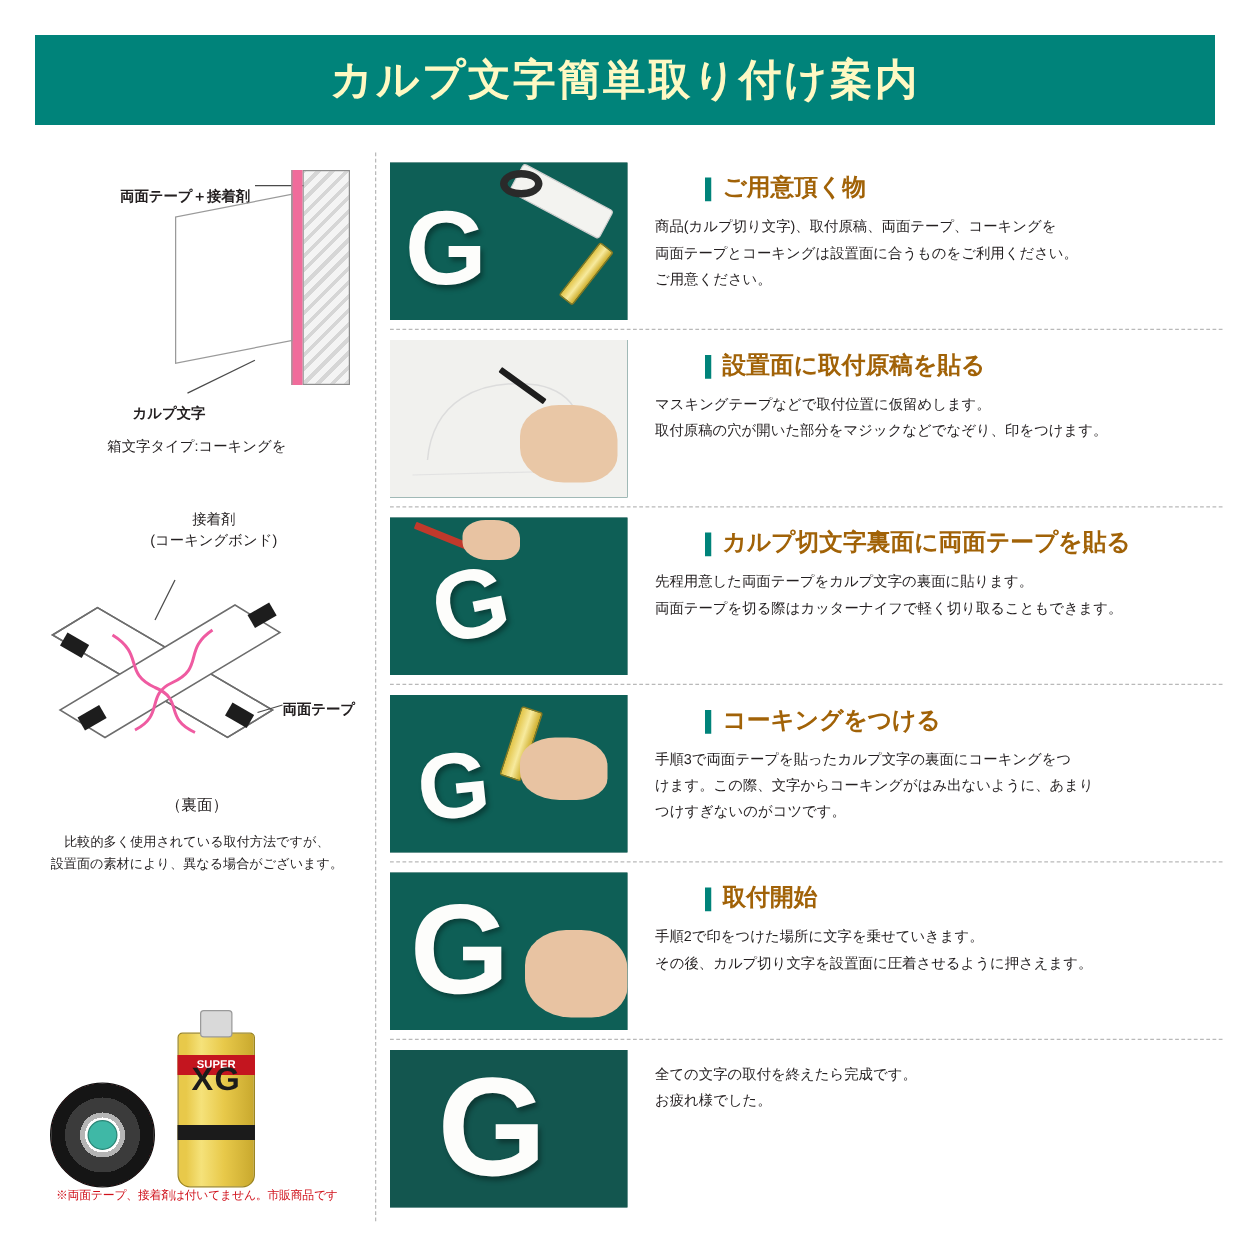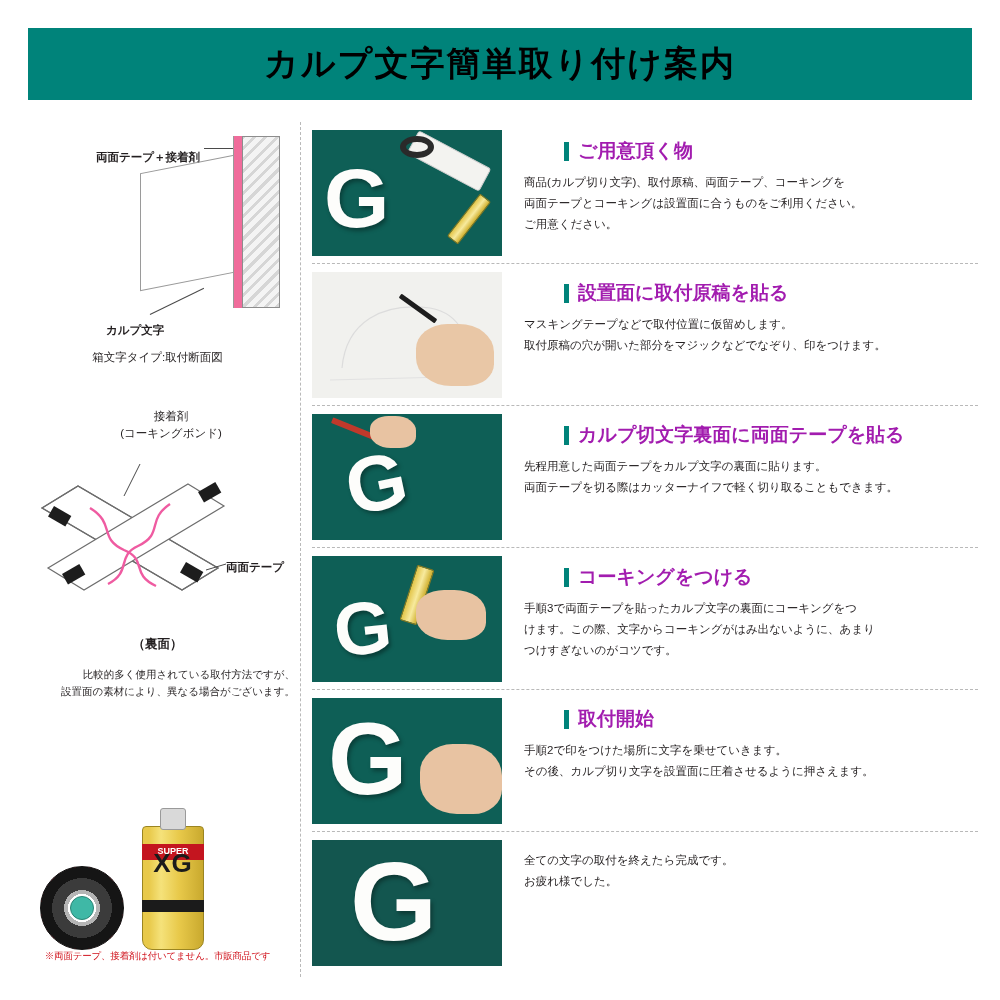--- a/index.html
+++ b/index.html
@@ -14,21 +14,21 @@
 
   
   .header {
     position: absolute;
     left: 28px; top: 28px;
     width: 944px; height: 72px;
     background: #00837a;
     display: flex; align-items: center; justify-content: center;
   }
   .header-title {
-    color: #000000;
+    color: #fef9c3;
     font-size: 34px;
     font-weight: bold;
     letter-spacing: 2px;
   }
 
   
   .left-col {
     position: absolute;
     left: 20px; top: 118px;
     width: 275px; height: 862px;
@@ -82,25 +82,25 @@
   .d2-label-a {
     position: absolute; left: 76px; top: 8px; width: 150px;
     text-align: center; font-size: 11.5px; font-weight: normal; line-height: 1.45;
   }
   .d2-label-b {
     position: absolute; left: 206px; top: 160px;
     font-size: 11.5px; font-weight: bold; white-space: nowrap;
   }
   .d2-caption {
     position: absolute; left: 0; top: 236px; width: 275px;
-    text-align: center; font-size: 12.5px; font-weight: bold;
+    text-align: center; font-size: 12.5px; font-weight: normal;
   }
   .d2-note {
     position: absolute; left: 0; top: 266px; width: 275px;
-    text-align: right; font-size: 10.5px; line-height: 1.6;
+    text-align: center; font-size: 10.5px; line-height: 1.6;
   }
 
   
   .diag3 { position: absolute; left: 0; top: 690px; width: 275px; height: 172px; }
   .d3-note {
     position: absolute; left: 0; top: 142px; width: 275px;
     text-align: center; font-size: 9.5px; letter-spacing: -0.2px;
   }
   .d3-note .mark { color: #d0111b; }
 
@@ -164,21 +164,21 @@
   .step:last-child { border-bottom: none; }
   .step-photo {
     width: 190px; height: 126px;
     flex: 0 0 190px;
     position: relative;
     overflow: hidden;
     background: #0d4f48;
   }
   .step-text { padding-left: 22px; padding-top: 10px; flex: 1; }
   .step-title {
-    font-size: 19px; font-weight: bold; color: #a21caf;
+    font-size: 19px; font-weight: bold; color: #a16207;
     margin-bottom: 9px; line-height: 1.2;
     display: flex; align-items: center; padding-left: 40px;
   }
   .title-bar {
     display: inline-block;
     width: 5px; height: 19px; background: #00837a;
     margin-right: 9px;
   }
   .step-body { font-size: 11.5px; line-height: 1.85; color: #231f20; }
 
@@ -231,21 +231,21 @@
 
     <div class="diag1">
       <div class="d1-label-top">両面テープ＋接着剤</div>
       <div class="d1-leader" style="left:184px; top:30px; width:40px;"></div>
       <div class="d1-leader" style="left:183px; top:30px; width:1px; height:0;"></div>
       <div class="d1-wall"></div>
       <div class="d1-tape"></div>
       <div class="d1-plate"></div>
       <div class="d1-leader" style="left:130px; top:196px; width:60px; transform:rotate(-26deg); transform-origin:left center;"></div>
       <div class="d1-label-bot">カルプ文字</div>
-      <div class="d1-caption">箱文字タイプ:取付断面図</div>
+      <div class="d1-caption">箱文字タイプ:コーキングを</div>
     </div>
 
     <div class="diag2">
       <div class="d2-label-a">
         <div>接着剤</div>
         <div>(コーキングボンド)</div>
       </div>
 
       <svg width="275" height="175" style="position:absolute; left:0; top:46px;">
         <g stroke="#6d6d6d" stroke-width="1.2" fill="#ffffff">

